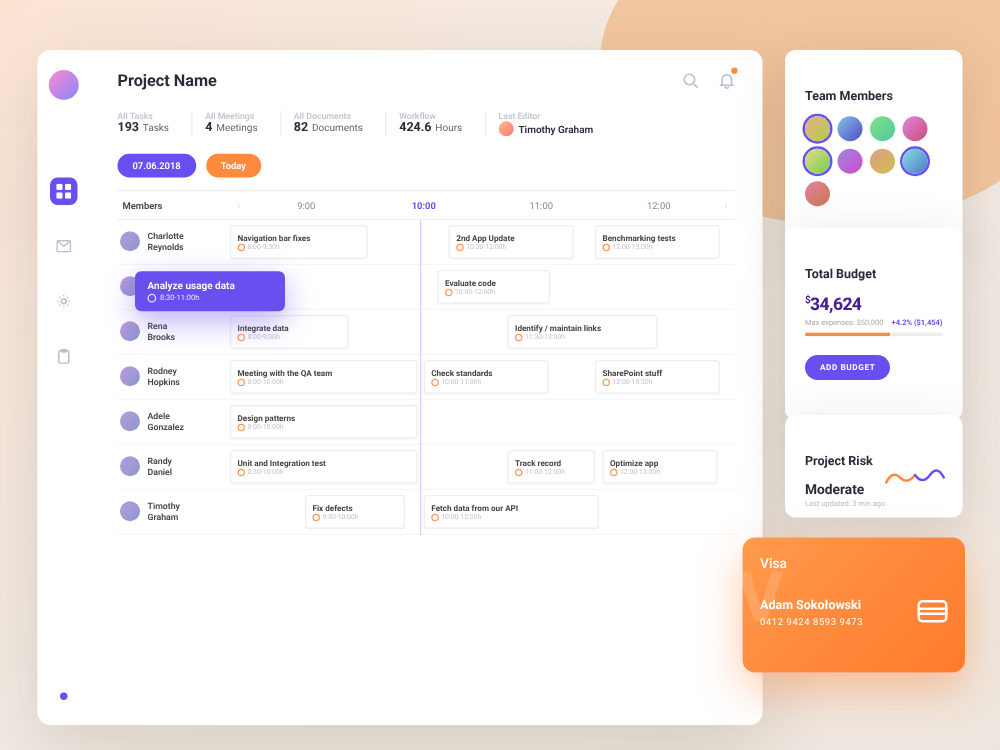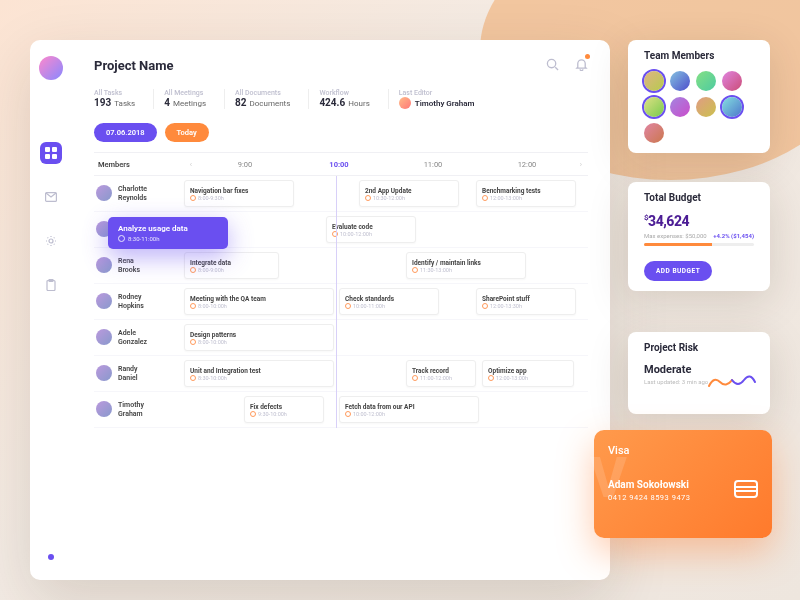--- a/index.html
+++ b/index.html
@@ -44,21 +44,21 @@
 .lane{flex:1;position:relative;height:100%}
 .task{position:absolute;top:4px;bottom:4px;border:1px solid #eee;border-radius:3px;background:#fff;padding:3px 5px;font-size:6.5px;color:#444;display:flex;flex-direction:column;justify-content:center;box-shadow:0 1px 2px rgba(0,0,0,.03)}
 .task .tt{font-weight:700;white-space:nowrap;overflow:hidden;text-overflow:ellipsis}
 .task .tm{font-size:5.5px;color:#c0c0d0;display:flex;align-items:center;gap:2px}
 .task .tm::before{content:"";width:4px;height:4px;border:1px solid #ff9a5c;border-radius:50%}
 .popup{position:absolute;z-index:5;background:#6a4ff0;color:#fff;border-radius:5px;padding:7px 10px;box-shadow:0 8px 24px rgba(106,79,240,.45);width:120px}
 .popup .tt{font-size:8px;font-weight:600}
 .popup .tm{font-size:6px;opacity:.85;display:flex;align-items:center;gap:3px;margin-top:2px}
 .popup .tm::before{content:"";width:5px;height:5px;border:1px solid #fff;border-radius:50%}
 
-.card{position:absolute;background:#fff;border-radius:8px;box-shadow:0 10px 40px rgba(60,40,20,.15);padding:10px 16px}
+.card{position:absolute;background:#fff;border-radius:8px;box-shadow:0 10px 40px rgba(60,40,20,.15);padding:32px 16px}
 .card-title{font-size:10px;font-weight:700;color:#2a2a3a;margin-bottom:10px}
 .team{top:40px;left:628px;width:142px}
 .team-row{display:flex;flex-wrap:wrap;gap:6px}
 .team-row .av{width:20px;height:20px;border-radius:50%;background:linear-gradient(135deg,#fb9,#b8e)}
 .team-row .av.ring{box-shadow:0 0 0 2px #6a4ff0}
 .budget{top:182px;left:628px;width:142px}
 .budget .amt{font-size:14px;font-weight:800;color:#4c1d95;letter-spacing:-.5px}
 .budget .amt sup{font-size:8px;font-weight:700;vertical-align:super}
 .budget .bar{display:flex;align-items:center;justify-content:space-between;font-size:6px;color:#aaa;margin:3px 0 4px}
 .budget .pct{color:#6a4ff0;font-weight:700}
@@ -207,21 +207,21 @@
               <div class="tm">12:00-13:00h</div>
             </div>
           </div>
         </div>
         <div class="row">
           <div class="member">
             <div class="av"></div>
             <div class="nm">Garrett<br>Simmons</div>
           </div>
           <div class="lane">
-            <div class="task" style="left: 142px; width: 90px;">
+            <div class="task" style="left: 166px; width: 90px;">
               <div class="tt">Evaluate code</div>
               <div class="tm">10:00-12:00h</div>
             </div>
           </div>
         </div>
         <div class="row">
           <div class="member">
             <div class="av"></div>
             <div class="nm">Rena<br>Brooks</div>
           </div>

